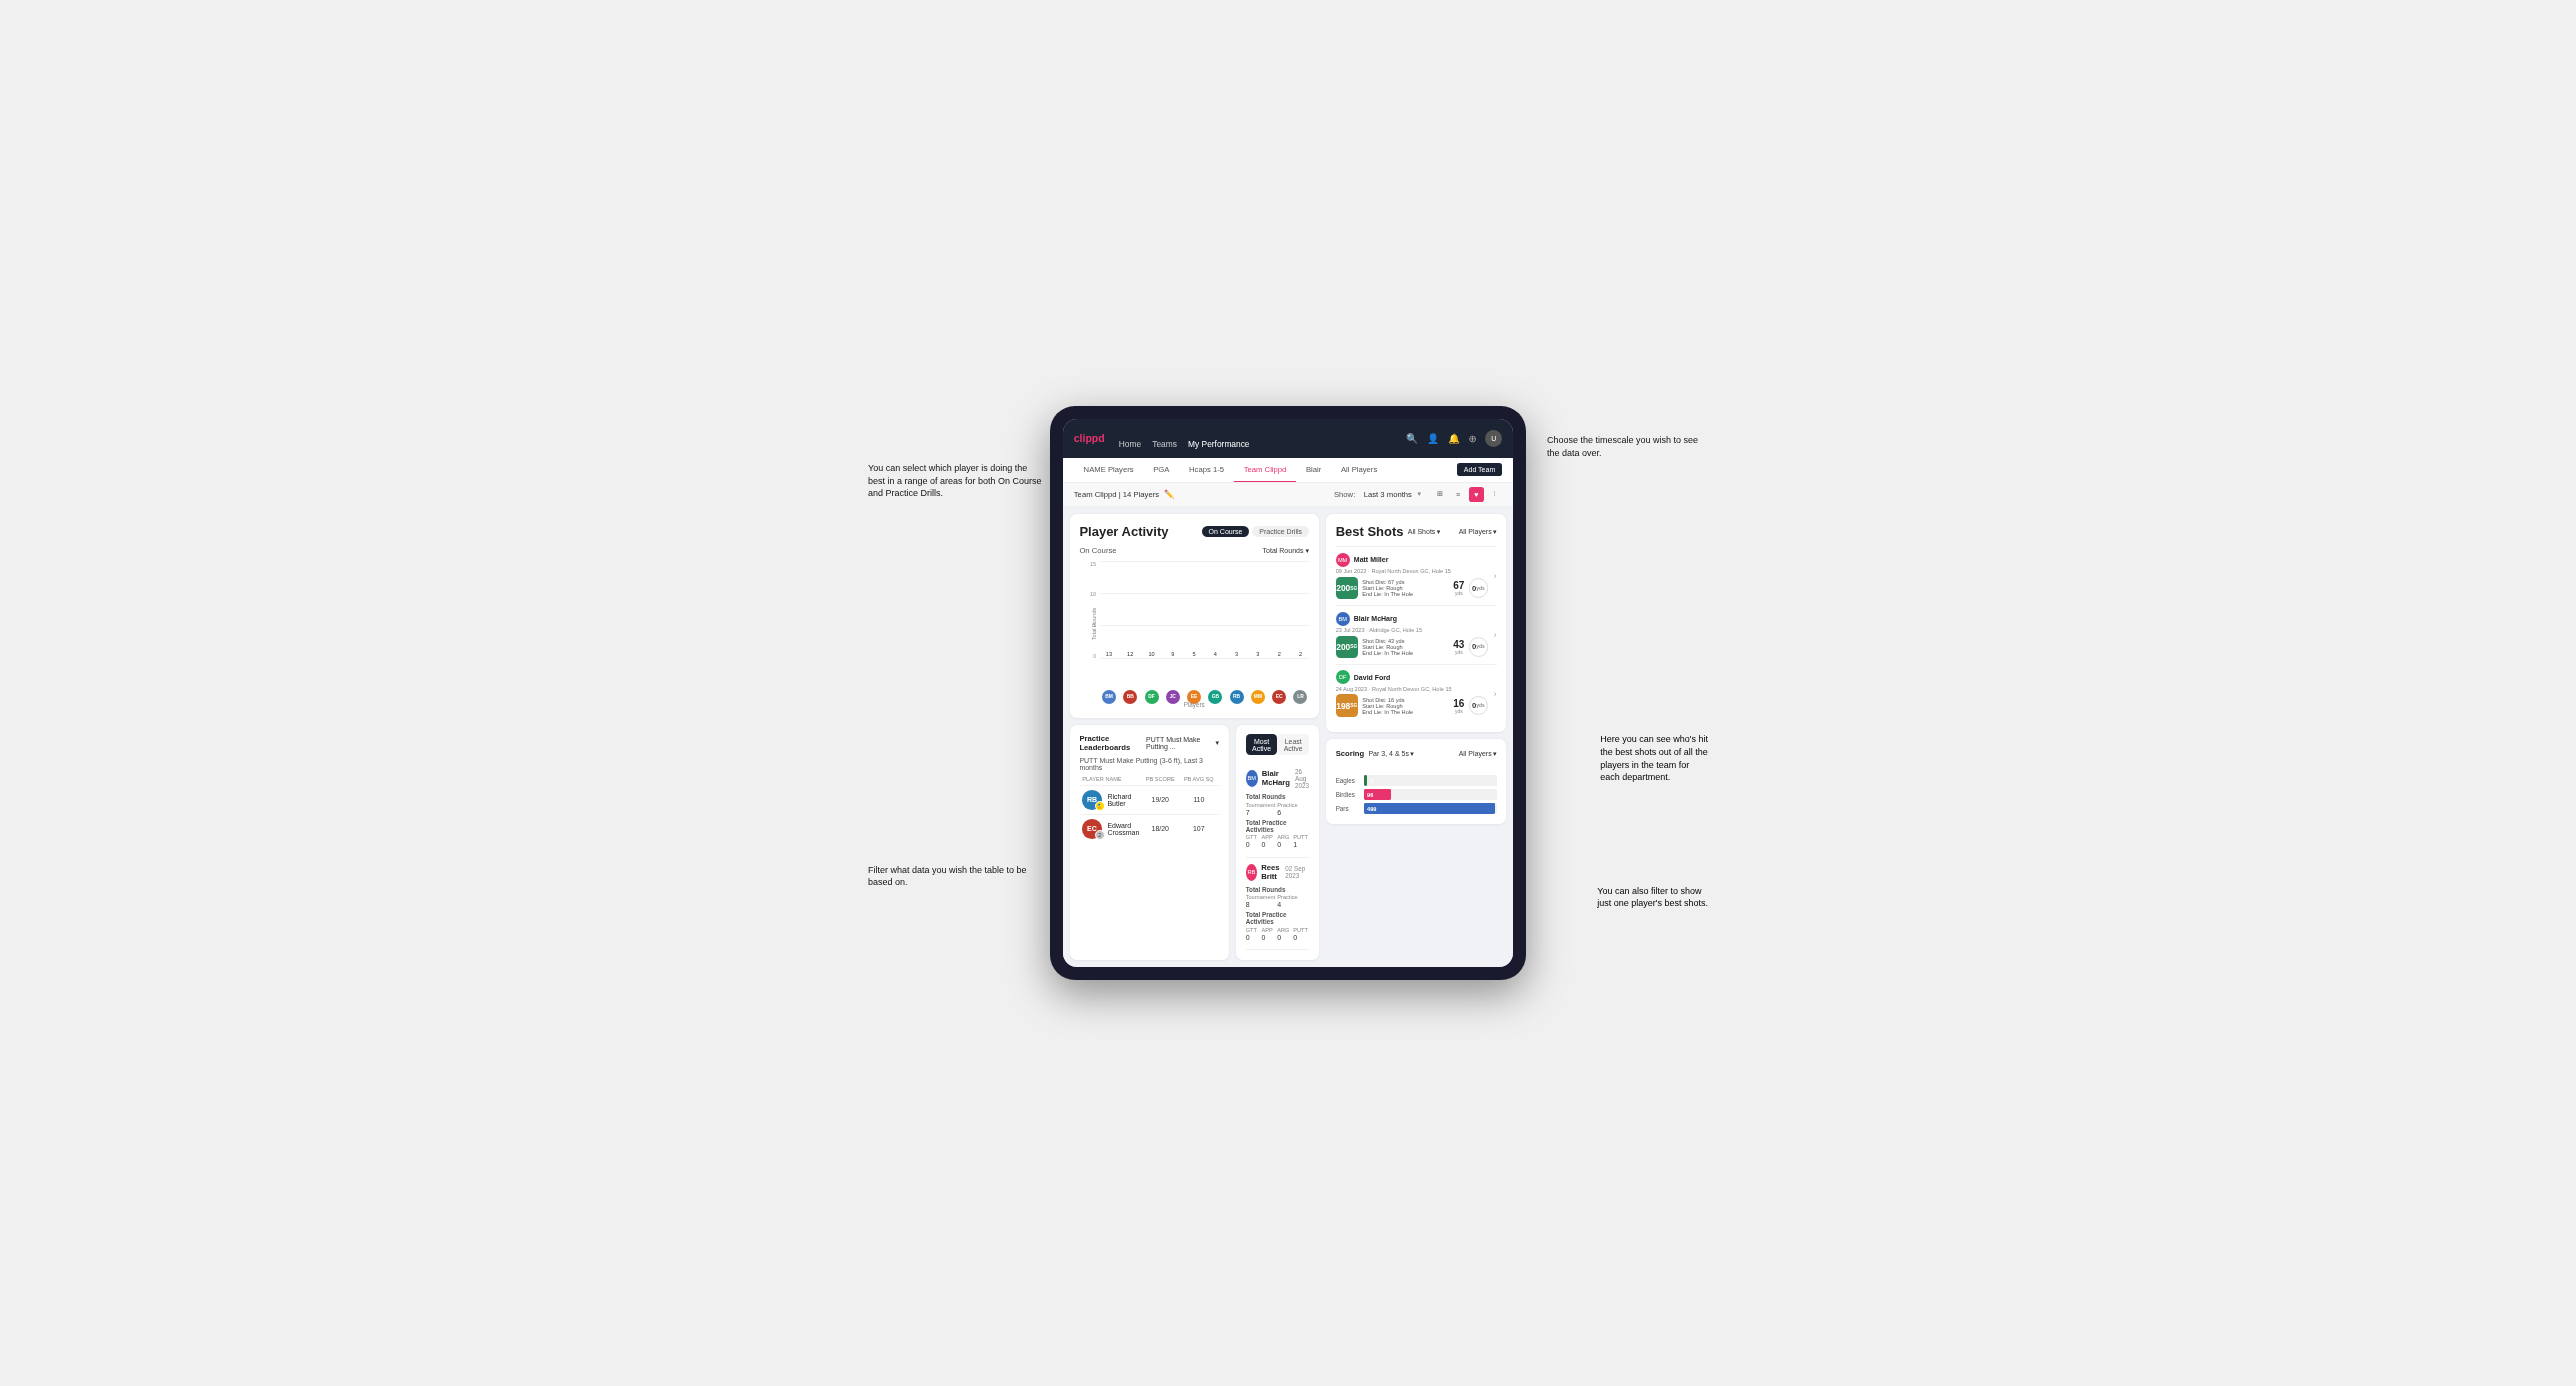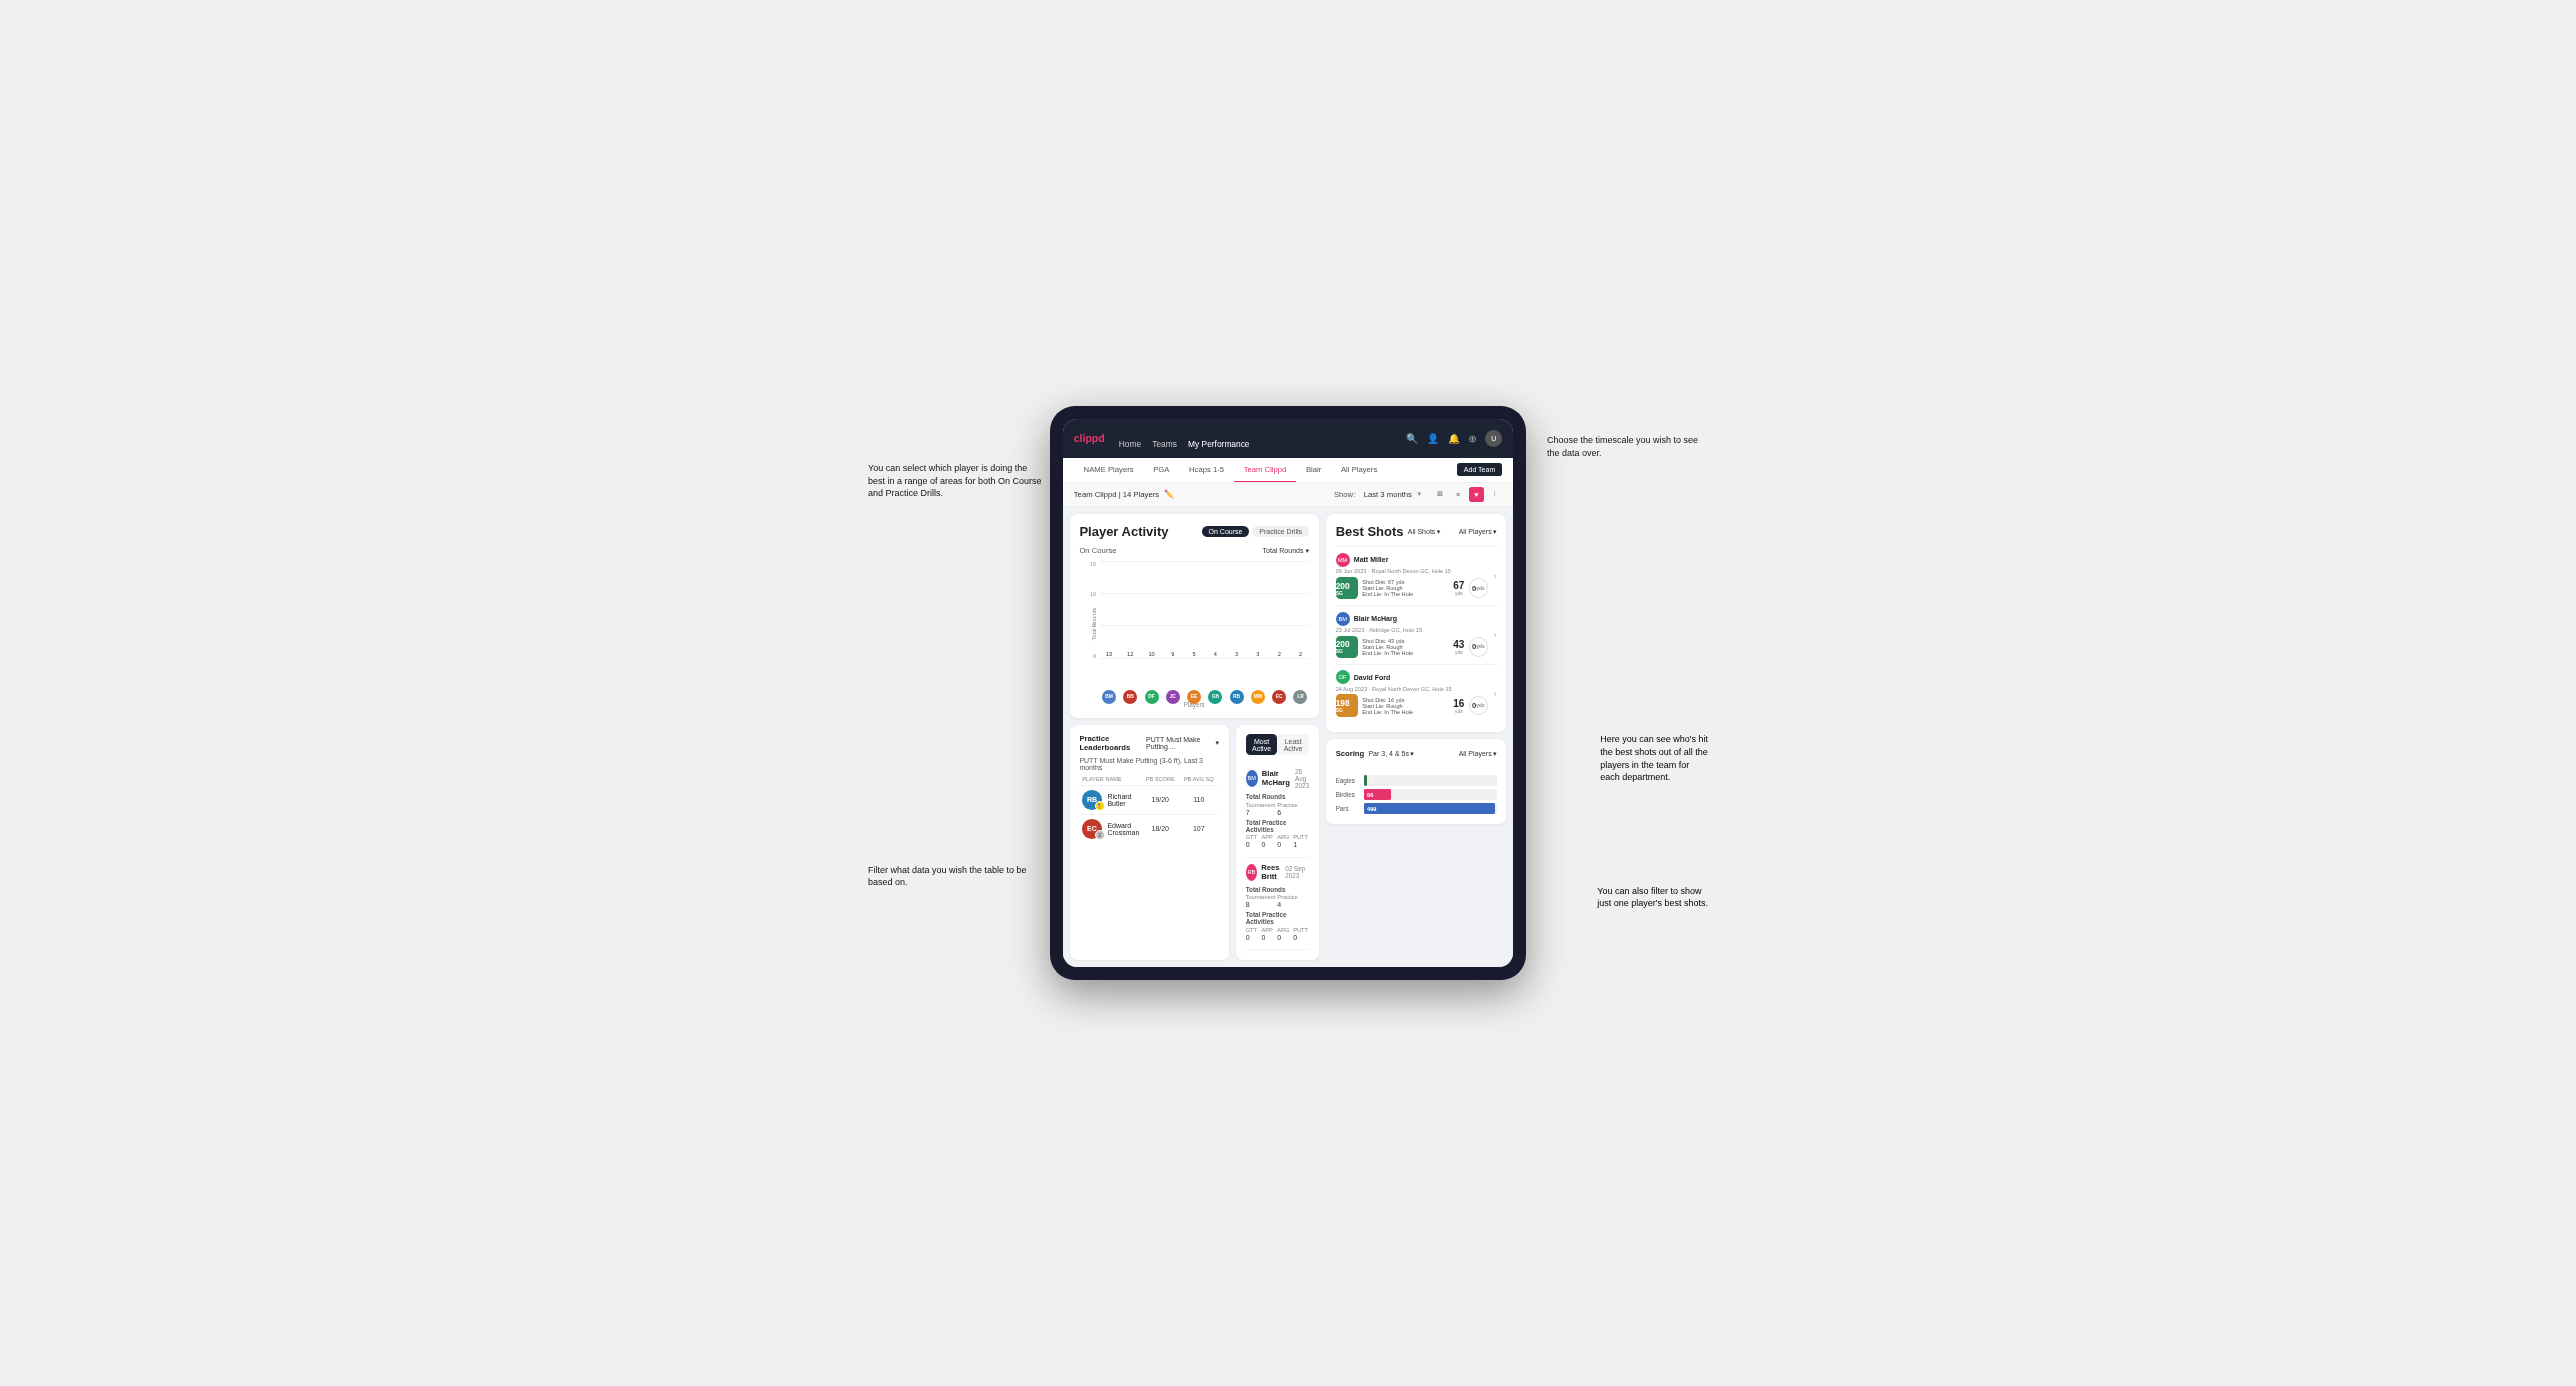--- a/index.html
+++ b/index.html
@@ -490,21 +490,22 @@
       align-items: center;
       gap: 4.2px;
     }
     .shot-badge {
       width: 22.4px;
       height: 22.4px;
       border-radius: 4.2px;
       background: #2c8c5e;
       color: #fff;
       display: flex;
-      flex-direction: column;
+      flex-direction: row;
+      align-items: center;
       justify-content: center;
       font-size: 6.3px;
       font-weight: 700;
     }
     .shot-badge.orange { background: #d4892a; }
     .shot-badge-num { font-size: 8.4px; font-weight: 700; }
     .shot-badge-label { font-size: 4.9px; }
     .shot-desc {
       font-size: 5.6px;
       color: #555;

